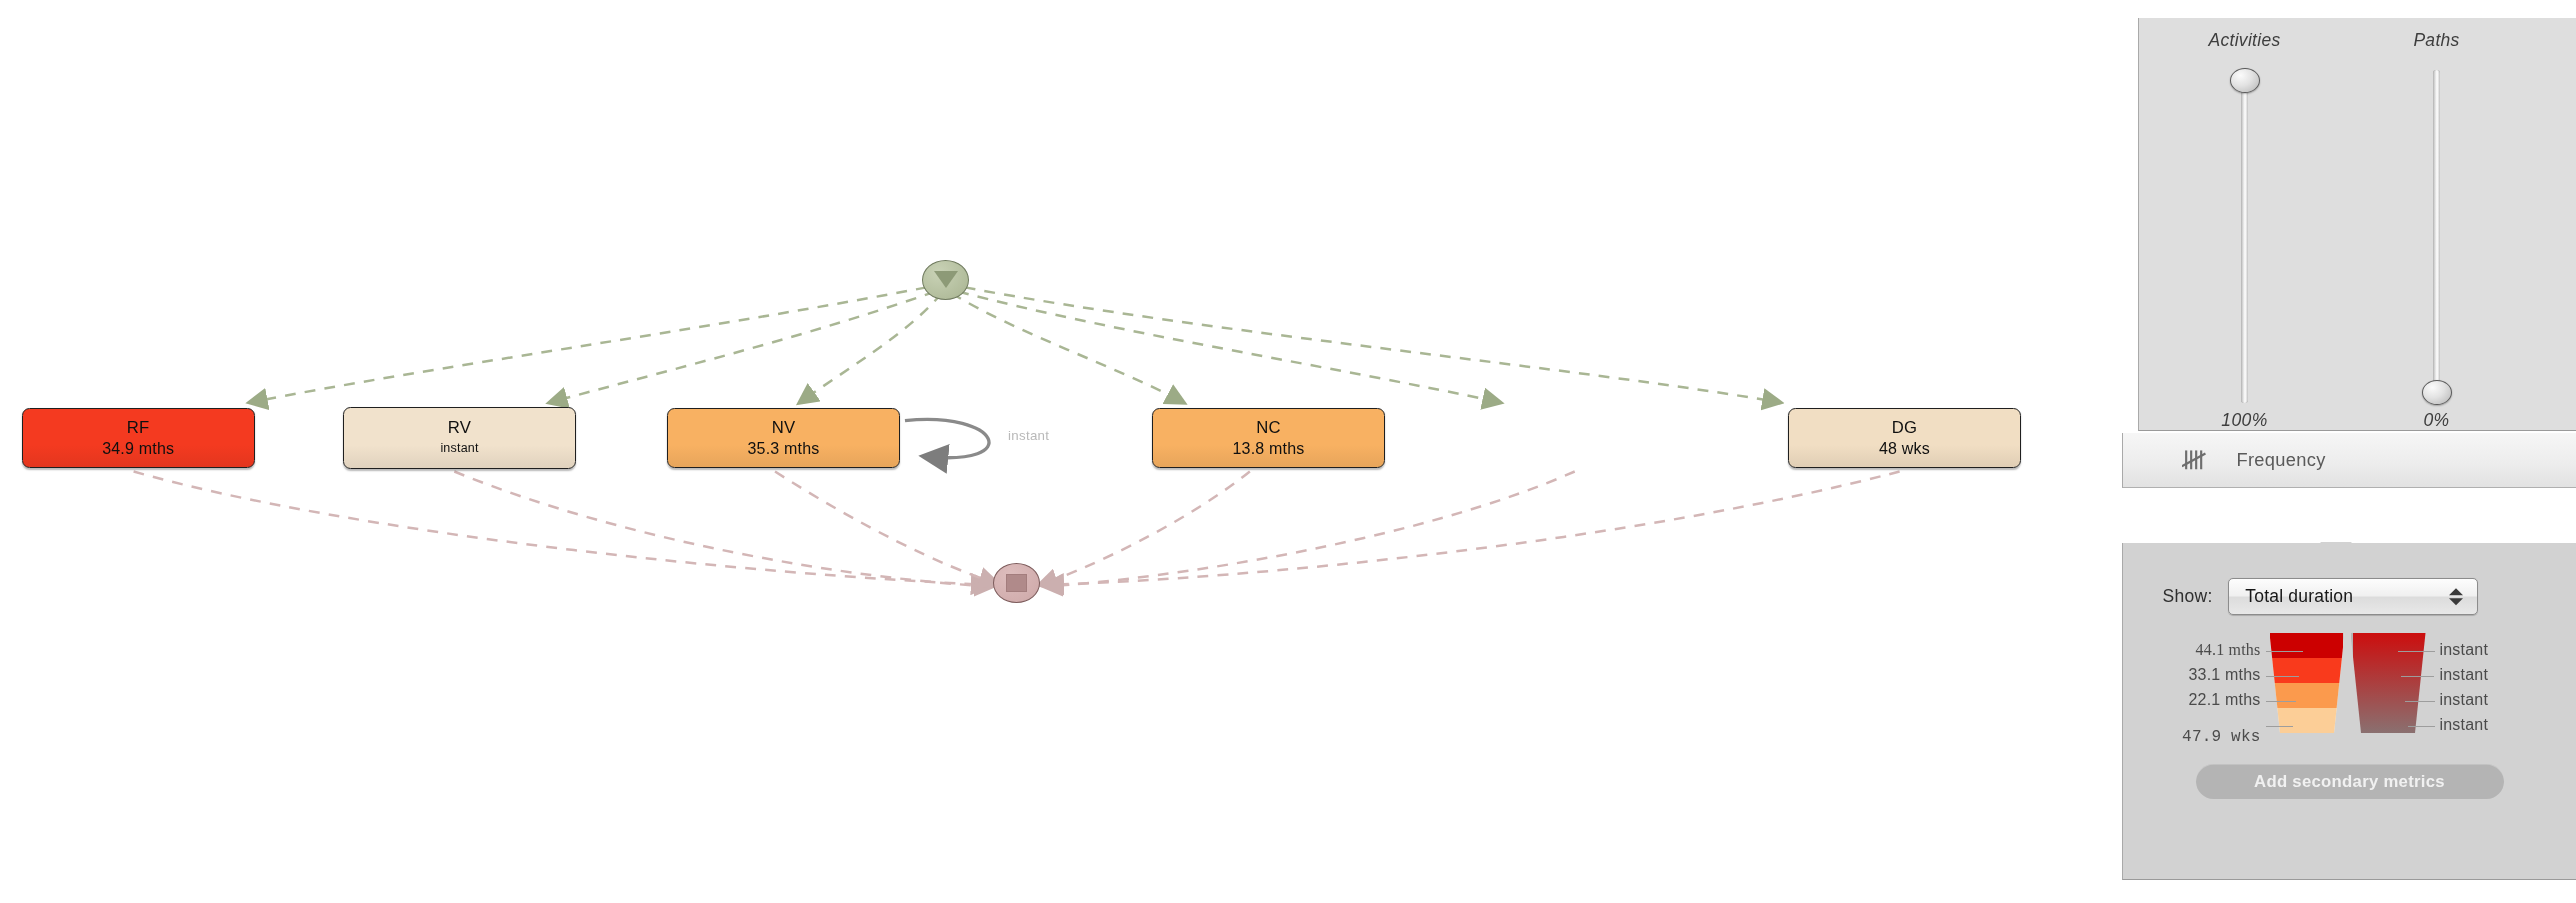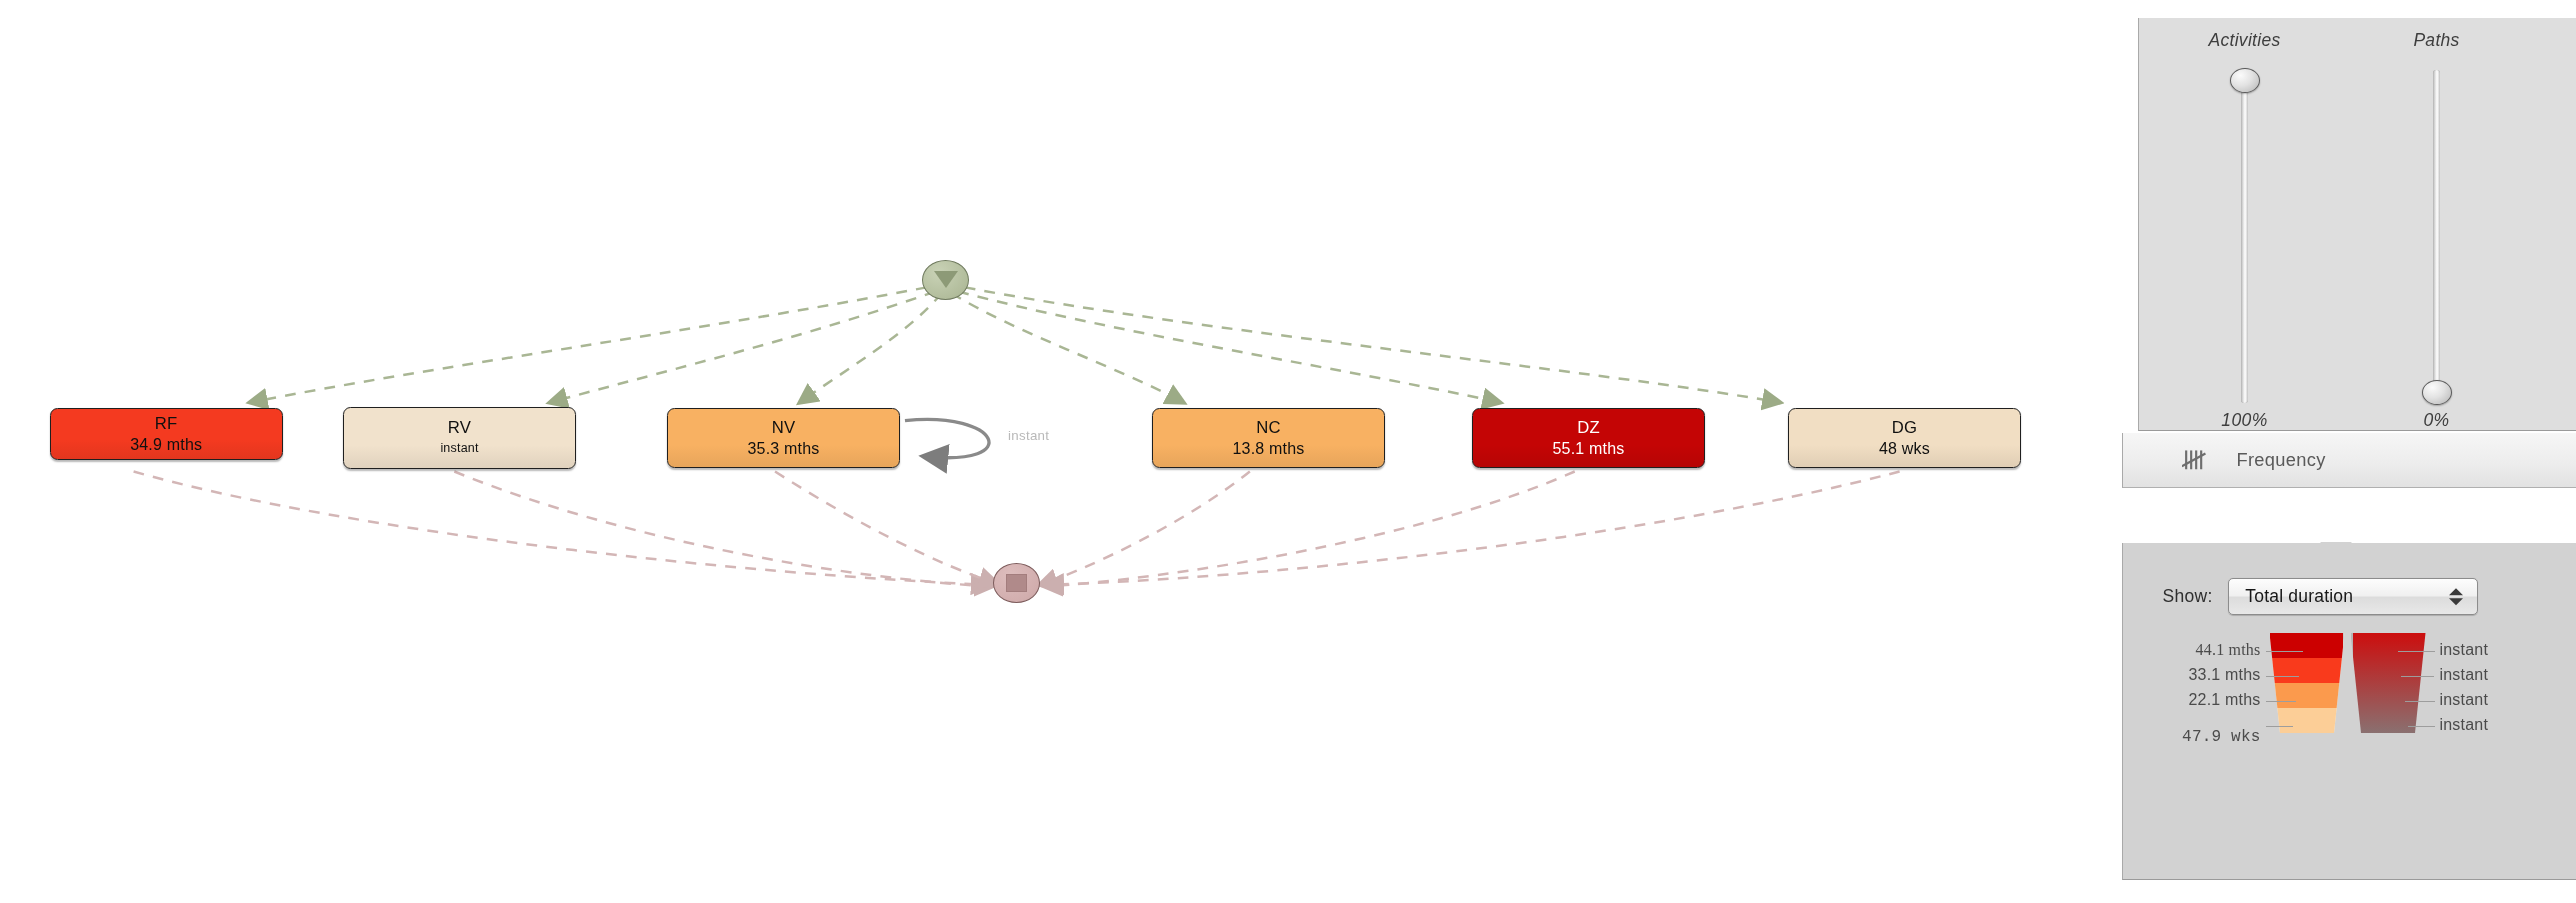--- a/index.html
+++ b/index.html
@@ -330,39 +330,35 @@
   </svg>
 
   <div class="terminal start" id="start-node" style="left: 922px; top: 260px; width: 47px; height: 40px;">
     <span class="tri-down"></span>
   </div>
 
   <div class="terminal end" id="end-node" style="left: 993px; top: 563px; width: 47px; height: 40px;">
     <span class="sq-stop"></span>
   </div>
 
-  <div class="node light" id="n0" style="left: 21.7px; top: 408px; width: 233px; height: 52px; background: linear-gradient(rgb(244, 58, 32) 0%, rgb(244, 58, 32) 62%, rgb(227, 54, 30) 100%); margin-left: 28px;">
+  <div class="node light" id="n0" style="left: 21.7px; top: 408px; width: 233px; height: 60px; background: linear-gradient(rgb(244, 58, 32) 0%, rgb(244, 58, 32) 62%, rgb(227, 54, 30) 100%);">
     <span class="nlabel">RF</span>
     <span class="nmetric">34.9 mths</span>
   </div>
   <div class="node light instant" id="n1" style="left: 343px; top: 407px; width: 233px; height: 62px; background: linear-gradient(rgb(241, 226, 204) 0%, rgb(241, 226, 204) 62%, rgb(224, 210, 190) 100%);">
     <span class="nlabel">RV</span>
     <span class="nmetric">instant</span>
   </div>
   <div class="node light" id="n2" style="left: 667px; top: 408px; width: 233px; height: 60px; background: linear-gradient(rgb(248, 177, 98) 0%, rgb(248, 177, 98) 62%, rgb(231, 165, 91) 100%);">
     <span class="nlabel">NV</span>
     <span class="nmetric">35.3 mths</span>
   </div>
   <div class="node light" id="n3" style="left: 1152px; top: 408px; width: 233px; height: 60px; background: linear-gradient(rgb(248, 177, 98) 0%, rgb(248, 177, 98) 62%, rgb(231, 165, 91) 100%);">
     <span class="nlabel">NC</span>
     <span class="nmetric">13.8 mths</span>
-  </div>
-  <div class="node dark" id="n4" style="left: 1472px; top: 408px; width: 233px; height: 60px; background: linear-gradient(rgb(196, 5, 5) 0%, rgb(196, 5, 5) 62%, rgb(182, 5, 5) 100%);">
-    <span class="nlabel">DZ</span>
-    <span class="nmetric">55.1 mths</span>
   </div>
   <div class="node light" id="n5" style="left: 1788px; top: 408px; width: 233px; height: 60px; background: linear-gradient(rgb(241, 222, 195) 0%, rgb(241, 222, 195) 62%, rgb(224, 206, 181) 100%);">
     <span class="nlabel">DG</span>
     <span class="nmetric">48 wks</span>
   </div>
 
   <span class="edge-label" id="loop-label" style="left: 1008px; top: 428px;">instant</span>
 </div>
 
 <div id="panel">
@@ -436,15 +432,16 @@
       <span class="leg-tick" style="left:278px; top:43px; width:33px;"></span>
       <span class="leg-tick" style="left:282px; top:68px; width:30px;"></span>
       <span class="leg-tick" style="left:285px; top:93px; width:27px;"></span>
 
       <span class="leg-label" id="rl0" style="left:317px; top:8.3px;">instant</span>
       <span class="leg-label" id="rl1" style="left:317px; top:33px;">instant</span>
       <span class="leg-label" id="rl2" style="left:317px; top:58px;">instant</span>
       <span class="leg-label" id="rl3" style="left:317px; top:83px;">instant</span>
     </div>
 
+    <div id="addbtn" style="top:221px;">Add secondary metrics</div>
   </div>
 </div>
 
 
 </body></html>

